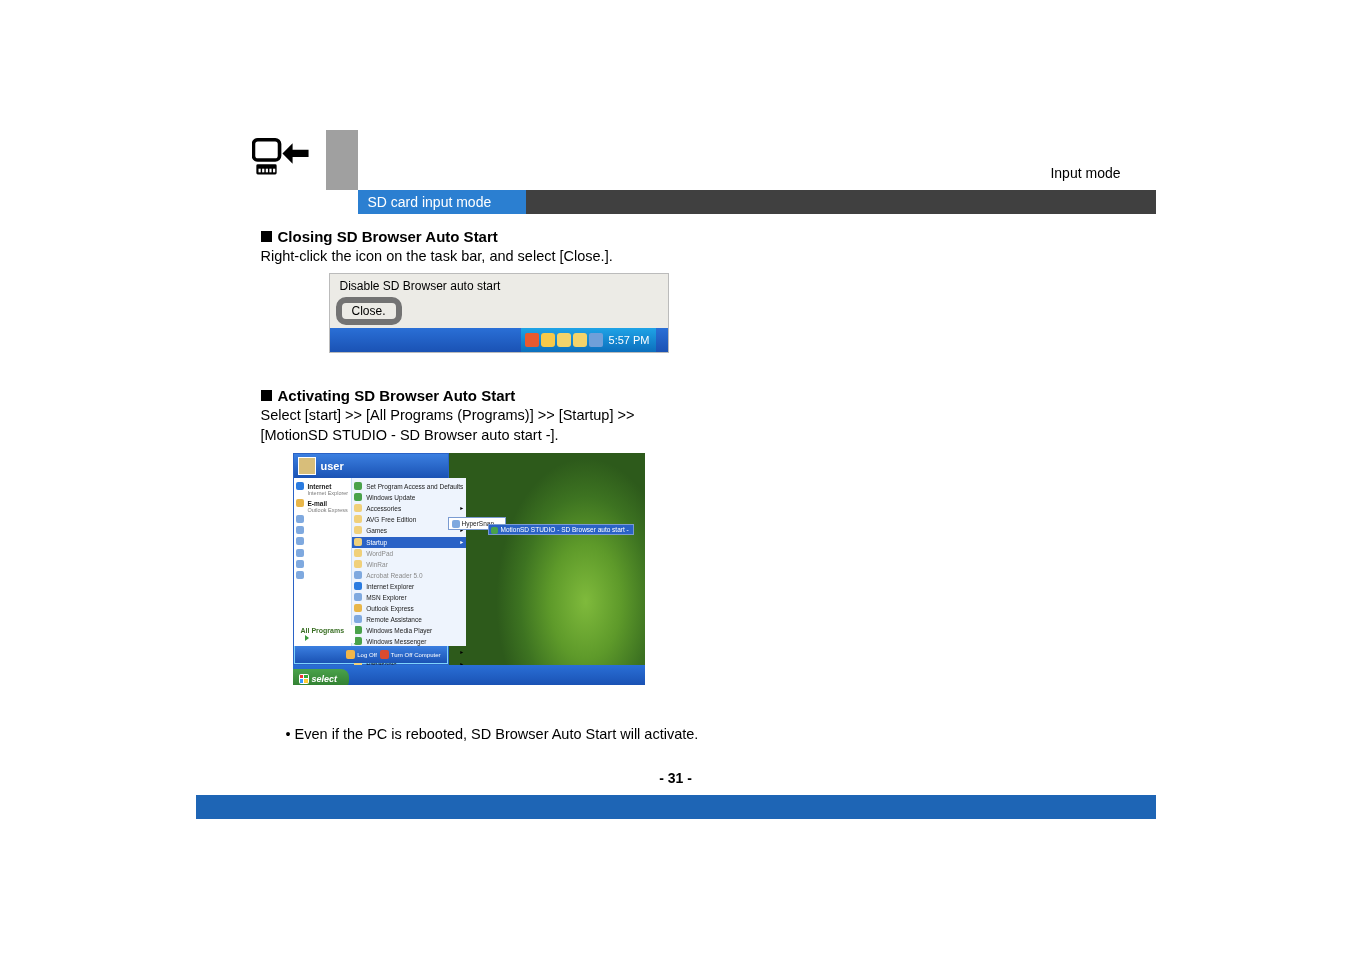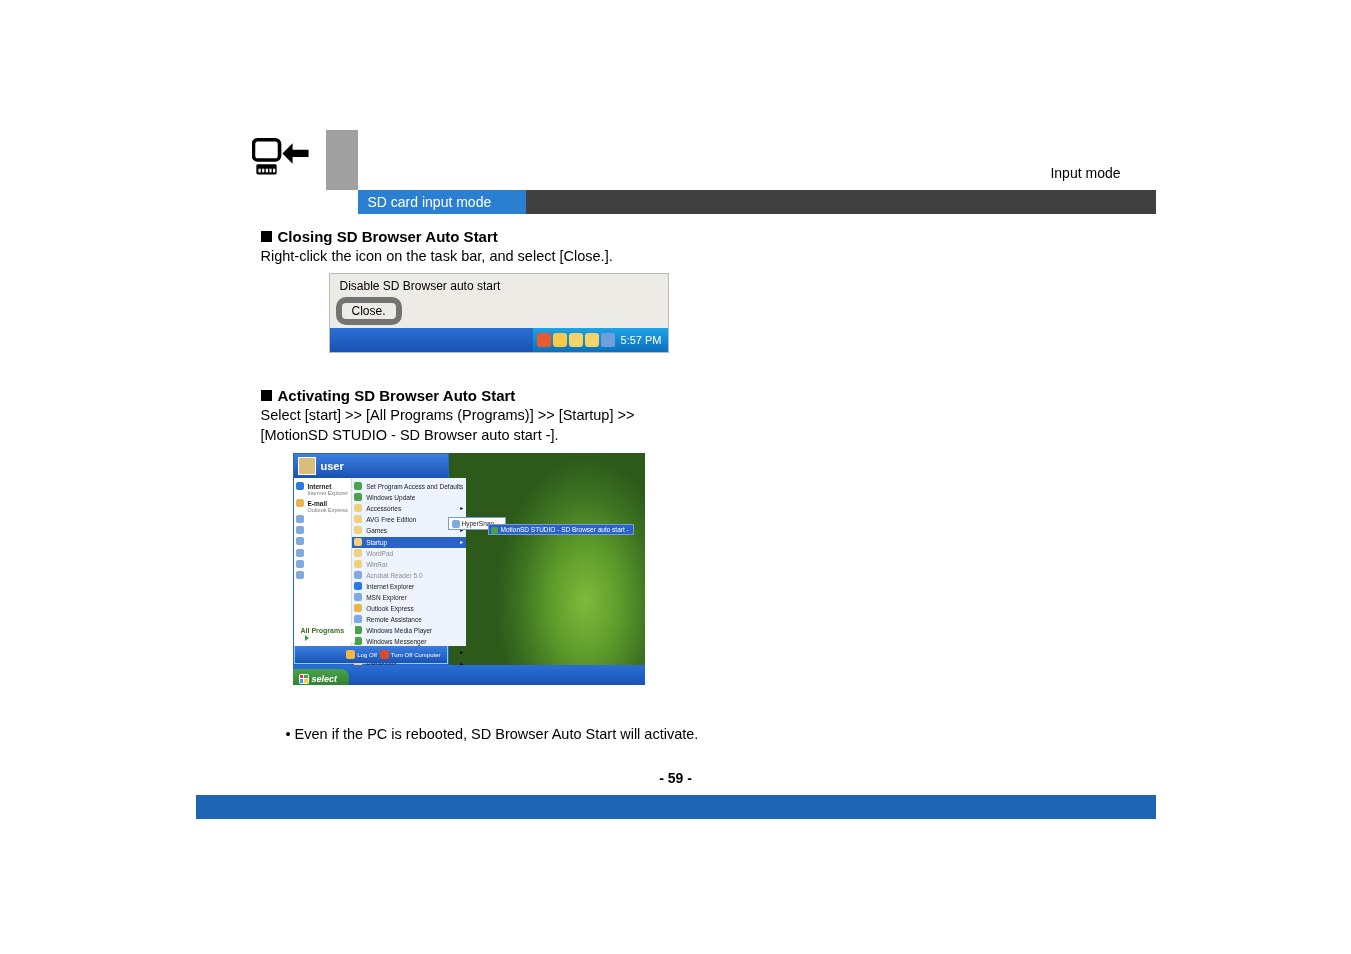--- a/index.html
+++ b/index.html
@@ -126,21 +126,21 @@
       padding: 0 10px;
       margin-top: 2px;
     }
     .shot1-taskbar {
       background: linear-gradient(#2a6fd6, #1a52b4);
       height: 24px;
       position: relative;
     }
     .shot1-tray {
       position: absolute;
-      right: 0;
+      right: 12px;
       top: 0;
       bottom: 0;
       background: linear-gradient(#1fa3e6, #0c6fbd);
       display: flex;
       align-items: center;
       padding: 0 6px 0 4px;
       gap: 2px;
       font-size: 11px;
       color: #fff;
     }
@@ -486,16 +486,16 @@
           <span>select</span>
         </span>
       </div>
     </div>
 
     <div class="note-row">
       • <span>Even if the PC is rebooted, SD Browser Auto Start will activate.</span>
     </div>
   </div>
 
-  <div class="page-num">- 59 -</div>
+  <div class="page-num">- 31 -</div>
 </div>
 
 <div class="footer-bar"></div>
 
 </body></html>

